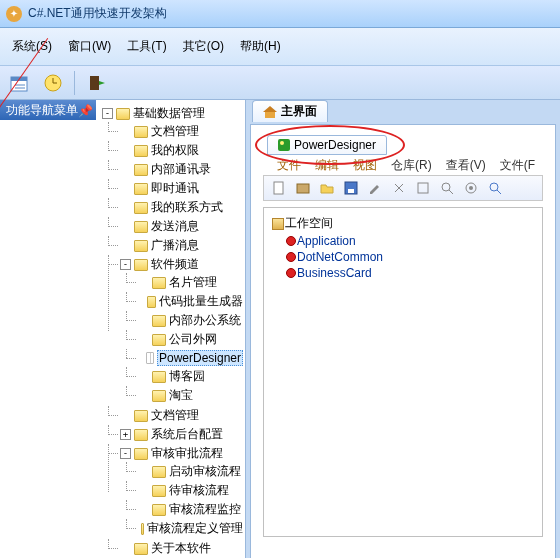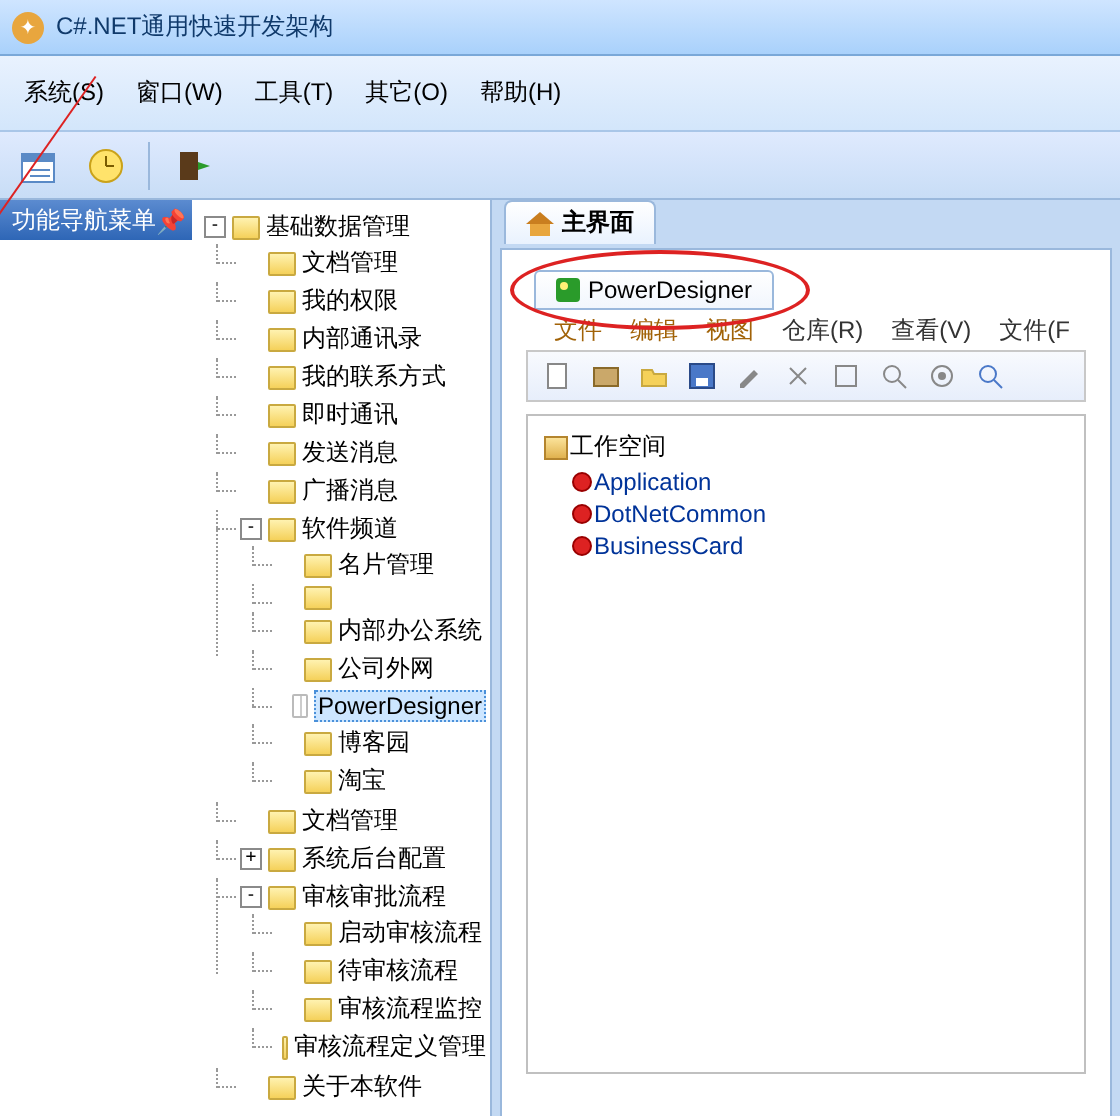--- a/index.html
+++ b/index.html
@@ -128,28 +128,28 @@
                 <div class="row">
                   <span class="exp-space"></span>
                   <span class="folder-icon"></span>
                   <span class="node-label">内部通讯录</span>
                 </div>
               </li>
             <li>
                 <div class="row">
                   <span class="exp-space"></span>
                   <span class="folder-icon"></span>
+                  <span class="node-label">即时通讯</span>
+                </div>
+              </li>
+            <li>
+                <div class="row">
+                  <span class="exp-space"></span>
+                  <span class="folder-icon"></span>
                   <span class="node-label">我的联系方式</span>
-                </div>
-              </li>
-            <li>
-                <div class="row">
-                  <span class="exp-space"></span>
-                  <span class="folder-icon"></span>
-                  <span class="node-label">即时通讯</span>
                 </div>
               </li>
             <li>
                 <div class="row">
                   <span class="exp-space"></span>
                   <span class="folder-icon"></span>
                   <span class="node-label">发送消息</span>
                 </div>
               </li>
             <li>
@@ -170,20 +170,21 @@
                     <div class="row">
                       <span class="exp-space"></span>
                       <span class="folder-icon"></span>
                       <span class="node-label">名片管理</span>
                     </div>
                   </li>
                 <li>
                     <div class="row">
                       <span class="exp-space"></span>
                       <span class="folder-icon"></span>
+                      <span class="node-label">代码批量生成器</span>
                     </div>
                   </li>
                 <li>
                     <div class="row">
                       <span class="exp-space"></span>
                       <span class="folder-icon"></span>
                       <span class="node-label">内部办公系统</span>
                     </div>
                   </li>
                 <li>

